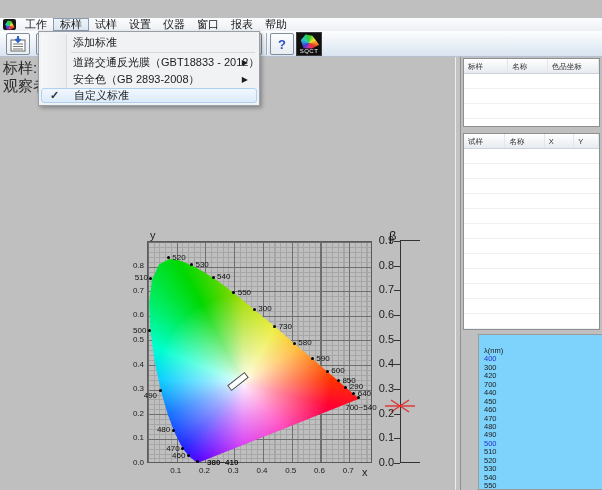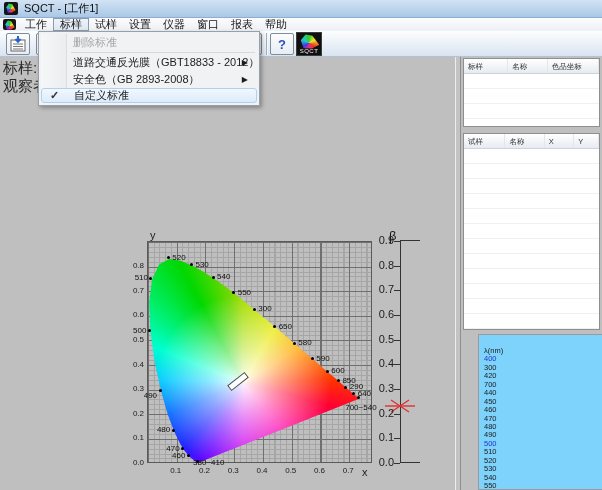--- a/index.html
+++ b/index.html
@@ -90,26 +90,20 @@
     border-radius:3px;height:15px;line-height:13px;}
   .parrow{position:absolute;right:9px;top:0;font-size:8px;}
   .pcheck{position:absolute;left:8px;top:0;font-size:11px;font-weight:bold;color:#333;}
   .psep{height:1px;background:#d7d8da;margin:1px 2px 1px 30px;}
 </style>
 </head>
 <body>
 
 <div id="app">
 
-  <div class="titlebar">
-    <div class="mini-icon">
-        <div class="blob"></div>
-      </div>
-    <span class="title-text">SQCT - [工作1]</span>
-  </div>
 
   <div class="menubar">
     <div class="mini-icon">
         <div class="blob"></div>
       </div>
     <div id="menu-items">
         <div class="mitem">工作</div>
         <div class="mitem active">标样</div>
         <div class="mitem">试样</div>
         <div class="mitem">设置</div>
@@ -195,21 +189,21 @@
       <div class="locus-label" style="left: 172.361px; top: 252.885px;">520</div>
       <div class="dot" style="left: 189.976px; top: 263.249px;"></div>
       <div class="locus-label" style="left: 195.476px; top: 259.749px;">530</div>
       <div class="dot" style="left: 211.51px; top: 275.942px;"></div>
       <div class="locus-label" style="left: 217.01px; top: 272.442px;">540</div>
       <div class="dot" style="left: 232.21px; top: 291.194px;"></div>
       <div class="locus-label" style="left: 237.71px; top: 287.694px;">550</div>
       <div class="dot" style="left: 252.766px; top: 307.873px;"></div>
       <div class="locus-label" style="left: 258.266px; top: 304.373px;">300</div>
       <div class="dot" style="left: 273.179px; top: 325.044px;"></div>
-      <div class="locus-label" style="left: 278.679px; top: 321.544px;">650</div>
+      <div class="locus-label" style="left: 278.679px; top: 321.544px;">730</div>
       <div class="dot" style="left: 292.844px; top: 341.796px;"></div>
       <div class="locus-label" style="left: 298.344px; top: 338.296px;">580</div>
       <div class="dot" style="left: 310.87px; top: 357.147px;"></div>
       <div class="locus-label" style="left: 316.37px; top: 353.647px;">590</div>
       <div class="dot" style="left: 325.762px; top: 369.865px;"></div>
       <div class="locus-label" style="left: 331.262px; top: 366.365px;">600</div>
       <div class="dot" style="left: 336.918px; top: 379.336px;"></div>
       <div class="locus-label" style="left: 342.418px; top: 375.836px;">850</div>
       <div class="dot" style="left: 344.306px; top: 385.658px;"></div>
       <div class="locus-label" style="left: 349.806px; top: 382.158px;">290</div>
@@ -223,21 +217,21 @@
       <div class="locus-label l" style="left: 126.357px; top: 325.554px; width: 20px;">500</div>
       <div class="dot" style="left: 158.553px; top: 388.93px;"></div>
       <div class="locus-label l" style="left: 137.053px; top: 391.43px; width: 20px;">490</div>
       <div class="dot" style="left: 171.749px; top: 428.856px;"></div>
       <div class="locus-label l" style="left: 150.249px; top: 425.356px; width: 20px;">480</div>
       <div class="dot" style="left: 181.179px; top: 447.281px;"></div>
       <div class="locus-label l" style="left: 159.679px; top: 443.781px; width: 20px;">470</div>
       <div class="dot" style="left: 186.9px; top: 454.194px;"></div>
       <div class="locus-label l" style="left: 165.4px; top: 450.694px; width: 20px;">460</div>
       <div class="dot" style="left: 195.554px; top: 460.27px;"></div>
-      <div class="locus-label" style="left: 193px; top: 457.77px;">380~410</div>
+      <div class="locus-label" style="left: 207px; top: 457.77px; font-weight: bold;">380~410</div>
       <div class="btick-label" style="left: 368px; top: 456px;">0.0</div>
       <div class="bline" style="left: 394px; top: 463px; width: 6px; height: 1px;"></div>
       <div class="btick-label" style="left: 368px; top: 431.33px;">0.1</div>
       <div class="bline" style="left: 394px; top: 438px; width: 6px; height: 1px;"></div>
       <div class="btick-label" style="left: 368px; top: 406.66px;">0.2</div>
       <div class="bline" style="left: 394px; top: 414px; width: 6px; height: 1px;"></div>
       <div class="btick-label" style="left: 368px; top: 381.99px;">0.3</div>
       <div class="bline" style="left: 394px; top: 389px; width: 6px; height: 1px;"></div>
       <div class="btick-label" style="left: 368px; top: 357.32px;">0.4</div>
       <div class="bline" style="left: 394px; top: 364px; width: 6px; height: 1px;"></div>
@@ -289,21 +283,21 @@
         <div class="wrow">520</div>
         <div class="wrow">530</div>
         <div class="wrow">540</div>
         <div class="wrow">550</div>
       </div>
   </div>
 
   <div class="popup">
     <div class="gutter"></div>
     <div id="popup-items">
-        <div class="pitem disabled">删除标准</div>
+        <div class="pitem">添加标准</div>
         <div class="psep"></div>
         <div class="pitem">道路交通反光膜（GBT18833 - 2012）<div class="parrow">▶</div></div>
         <div class="pitem">安全色（GB 2893-2008）<div class="parrow">▶</div></div>
         <div class="pitem highlight">自定义标准<div class="pcheck">✓</div></div>
       </div>
   </div>
 
 </div>
 
 </body></html>

